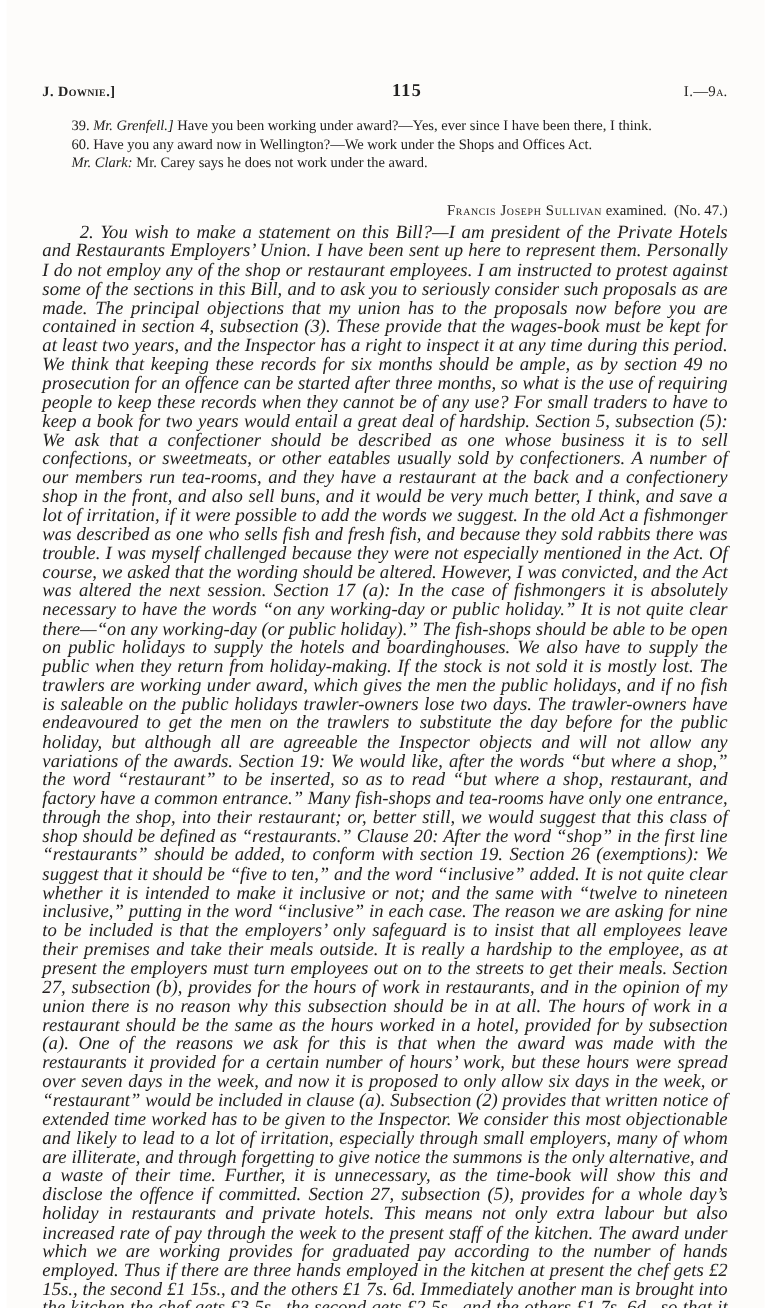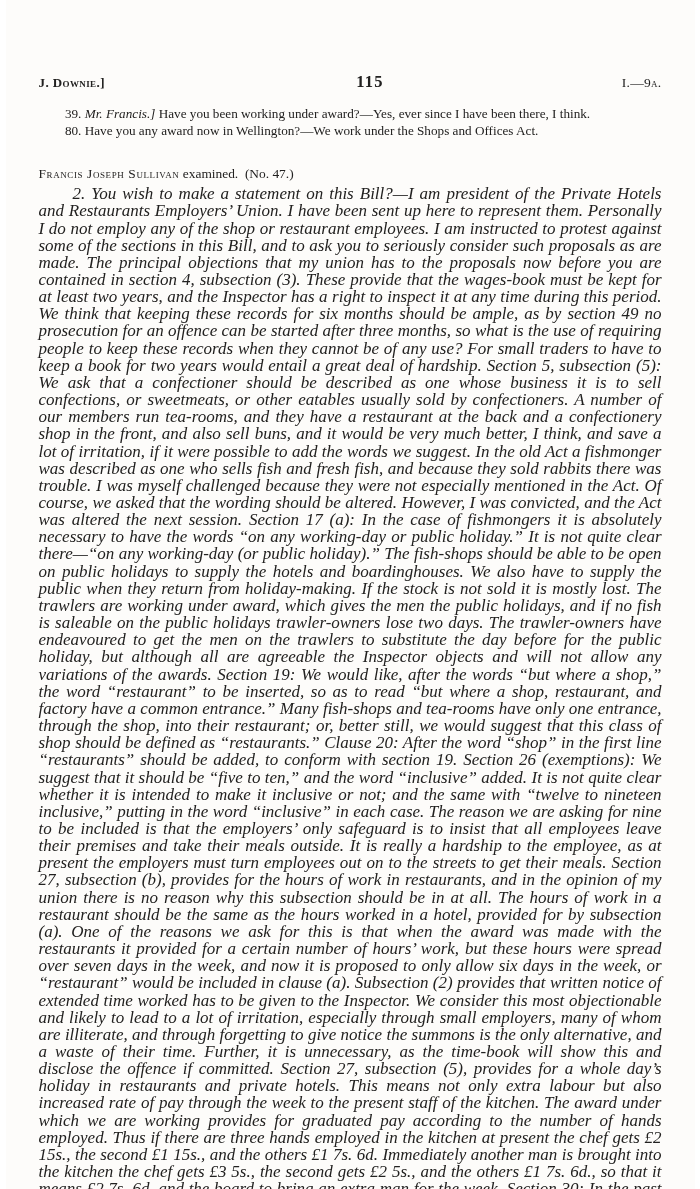--- a/index.html
+++ b/index.html
@@ -52,21 +52,21 @@
     font-size: 13.2px;
     line-height: 17.1px;
     text-align: justify;
     text-indent: 2em;
   }
   .speaker {
     font-style: italic;
   }
   .section-heading {
     margin: 27px 0 3px 0;
-    text-align: left;
+    text-align: right;
     font-size: 13.4px;
   }
   .sc-name {
     font-variant: small-caps;
     letter-spacing: 0.6px;
   }
   p.body-para {
     margin: 0;
     font-size: 17px;
     line-height: 17.15px;
@@ -81,22 +81,23 @@
 
 <div class="page">
 
   <div class="running-header">
     <div class="rh-left">J. Downie.]</div>
     <div class="rh-center">115</div>
     <div class="rh-right">I.—9a.</div>
   </div>
 
   <div class="intro-block">
-    <p class="t-line"><span>39. </span><span class="speaker">Mr. Francis.] </span><span>Have you been working under award?—Yes, ever since I have been there, I think.</span></p>
-    <p class="t-line"><span>80. </span><span>Have you any award now in Wellington?—We work under the Shops and Offices Act.</span></p>
+    <p class="t-line"><span>39. </span><span class="speaker">Mr. Grenfell.] </span><span>Have you been working under award?—Yes, ever since I have been there, I think.</span></p>
+    <p class="t-line"><span>60. </span><span>Have you any award now in Wellington?—We work under the Shops and Offices Act.</span></p>
+    <p class="t-line"><span class="speaker">Mr. Clark: </span><span>Mr. Carey says he does not work under the award.</span></p>
   </div>
 
   <p class="section-heading"><span class="sc-name">Francis Joseph Sullivan</span><span> examined. (No. 47.)</span></p>
 
 
   <p class="body-para">2. You wish to make a statement on this Bill?—I am president of the Private Hotels and Restaurants Employers’ Union.  I have been sent up here to represent them.  Personally I do not employ any of the shop or restaurant employees.  I am instructed to protest against some of the sections in this Bill, and to ask you to seriously consider such proposals as are made.  The principal objections that my union has to the proposals now before you are contained in section 4, subsection (3).  These provide that the wages-book must be kept for at least two years, and the Inspector has a right to inspect it at any time during this period.  We think that keeping these records for six months should be ample, as by section 49 no prosecution for an offence can be started after three months, so what is the use of requiring people to keep these records when they cannot be of any use?  For small traders to have to keep a book for two years would entail a great deal of hardship.  Section 5, subsection (5):  We ask that a confectioner should be described as one whose business it is to sell confections, or sweetmeats, or other eatables usually sold by confectioners.  A number of our members run tea-rooms, and they have a restaurant at the back and a confectionery shop in the front, and also sell buns, and it would be very much better, I think, and save a lot of irritation, if it were possible to add the words we suggest.  In the old Act a fishmonger was described as one who sells fish and fresh fish, and because they sold rabbits there was trouble.  I was myself challenged because they were not especially mentioned in the Act.  Of course, we asked that the wording should be altered.  However, I was convicted, and the Act was altered the next session.  Section 17 (a):  In the case of fishmongers it is absolutely necessary to have the words “on any working-day or public holiday.”  It is not quite clear there—“on any working-day (or public holiday).”  The fish-shops should be able to be open on public holidays to supply the hotels and boardinghouses.  We also have to supply the public when they return from holiday-making.  If the stock is not sold it is mostly lost.  The trawlers are working under award, which gives the men the public holidays, and if no fish is saleable on the public holidays trawler-owners lose two days.  The trawler-owners have endeavoured to get the men on the trawlers to substitute the day before for the public holiday, but although all are agreeable the Inspector objects and will not allow any variations of the awards.  Section 19:  We would like, after the words “but where a shop,” the word “restaurant” to be inserted, so as to read “but where a shop, restaurant, and factory have a common entrance.”  Many fish-shops and tea-rooms have only one entrance, through the shop, into their restaurant;  or, better still, we would suggest that this class of shop should be defined as “restaurants.”  Clause 20:  After the word “shop” in the first line “restaurants” should be added, to conform with section 19.  Section 26 (exemptions):  We suggest that it should be “five to ten,” and the word “inclusive” added.  It is not quite clear whether it is intended to make it inclusive or not; and the same with “twelve to nineteen inclusive,” putting in the word “inclusive” in each case.  The reason we are asking for nine to be included is that the employers’ only safeguard is to insist that all employees leave their premises and take their meals outside.  It is really a hardship to the employee, as at present the employers must turn employees out on to the streets to get their meals.  Section 27, subsection (b), provides for the hours of work in restaurants, and in the opinion of my union there is no reason why this subsection should be in at all.  The hours of work in a restaurant should be the same as the hours worked in a hotel, provided for by subsection (a).  One of the reasons we ask for this is that when the award was made with the restaurants it provided for a certain number of hours’ work, but these hours were spread over seven days in the week, and now it is proposed to only allow six days in the week, or “restaurant” would be included in clause (a).  Subsection (2) provides that written notice of extended time worked has to be given to the Inspector.  We consider this most objectionable and likely to lead to a lot of irritation, especially through small employers, many of whom are illiterate, and through forgetting to give notice the summons is the only alternative, and a waste of their time.  Further, it is unnecessary, as the time-book will show this and disclose the offence if committed.  Section 27, subsection (5), provides for a whole day’s holiday in restaurants and private hotels.  This means not only extra labour but also increased rate of pay through the week to the present staff of the kitchen.  The award under which we are working provides for graduated pay according to the number of hands employed.  Thus if there are three hands employed in the kitchen at present the chef gets £2 15s., the second £1 15s., and the others £1 7s. 6d.  Immediately another man is brought into the kitchen the chef gets £3 5s., the second gets £2 5s., and the others £1 7s. 6d., so that it means £2 7s. 6d. and the board to bring an extra man for the week.  Section 30:  In the past the word “fixed” has caused difficulties and differences of opinion, and we suggest that the word “fixed” should be eliminated and substituted by the words “on which the assistant has had the whole or half holiday.”  A restaurant business will not allow employers to fix a day that cannot be altered under any circumstances that arise and which cannot be foreseen.  The demands of the business must be a prior consideration to the convenience of either the employers or the employees.  We also ask that the hours of fishmongers in the First Schedule should be extended half an hour so as to make it 11 o’clock—11.30 and 11 o’clock.  The</p>
 
 </div>
 
 </body></html>

